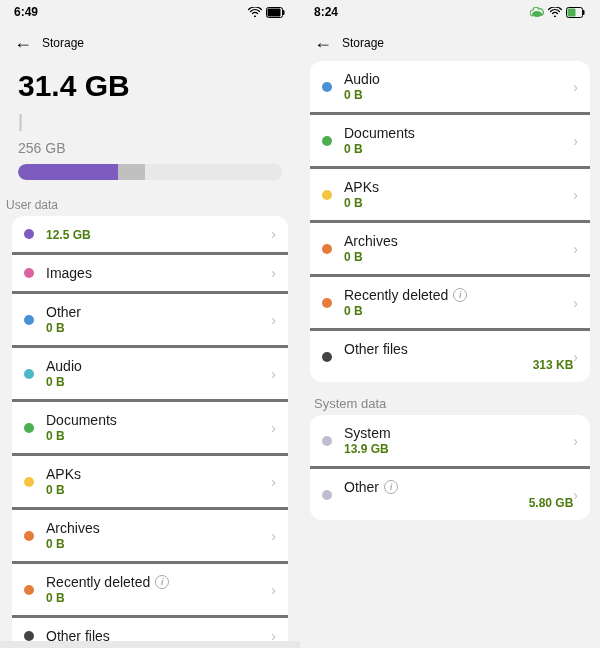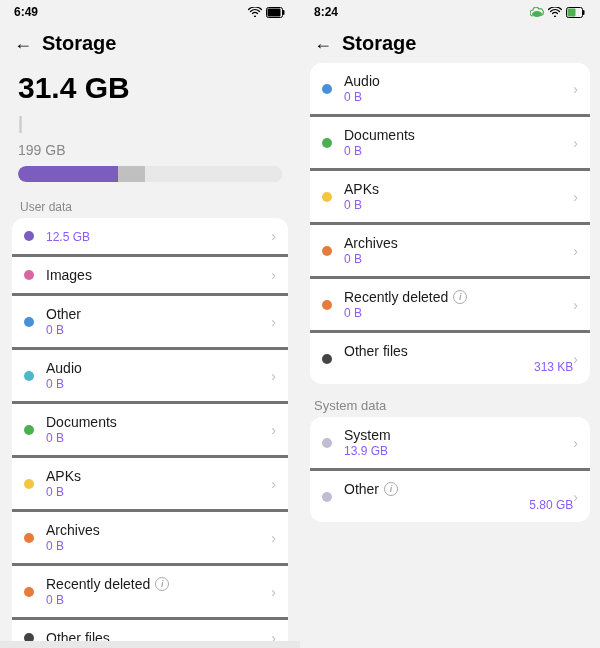--- a/index.html
+++ b/index.html
@@ -58,22 +58,22 @@
       align-items: center;
       padding: 8px 14px;
       gap: 10px;
     }
     .nav-back {
       font-size: 18px;
       color: #000;
       cursor: pointer;
     }
     .nav-title {
-      font-size: 20px;
-      font-weight: 700;
+      font-size: 12px;
+      font-weight: 400;
       color: #000;
     }
 
     
     .storage-info {
       padding: 8px 18px 10px 18px;
     }
     .storage-size {
       font-size: 30px;
       font-weight: 700;
@@ -108,21 +108,21 @@
     .storage-bar-free {
       flex: 1;
       background: #e8e8e8;
       border-radius: 0 8px 8px 0;
     }
 
     
     .section-label {
       font-size: 12px;
       color: #888;
-      padding: 8px 18px 4px 20px;
+      padding: 8px 18px 4px 6px;
     }
 
     
     .list-card {
       background: #fff;
       border-radius: 12px;
       margin: 0 12px;
       overflow: hidden;
     }
 
@@ -151,22 +151,23 @@
     .list-item-name {
       font-size: 14px;
       font-weight: 500;
       color: #1a1a1a;
       display: flex;
       align-items: center;
       gap: 5px;
     }
     .list-item-size {
       font-size: 12px;
-      color: #8b5cf6;
+      color: #4d7c0f;
       margin-top: 1px;
+      font-weight: bold;
     }
     .list-item-chevron {
       color: #c0c0c0;
       font-size: 14px;
     }
     .info-icon {
       width: 14px;
       height: 14px;
       border: 1.5px solid #aaa;
       border-radius: 50%;
@@ -238,21 +239,21 @@
 
   <div class="nav-bar">
     <span class="nav-back">←</span>
     <span class="nav-title">Storage</span>
   </div>
 
   <div class="storage-info">
     <div class="storage-size">
       <span>31.4 GB</span>
       <span style="color:#ccc;font-size:18px">|</span>
-      <span class="storage-total">199 GB</span>
+      <span class="storage-total">256 GB</span>
     </div>
     <div class="storage-bar-container">
       <div class="storage-bar-apps"></div>
       <div class="storage-bar-images"></div>
       <div class="storage-bar-free"></div>
     </div>
   </div>
 
   <div class="section-label">User data</div>
 

